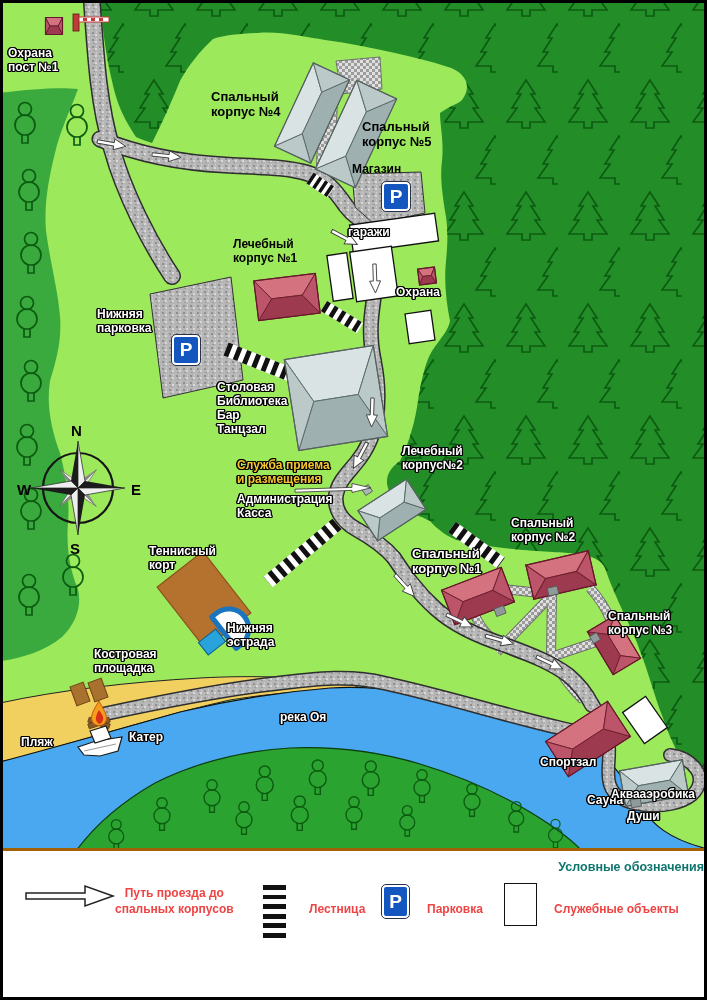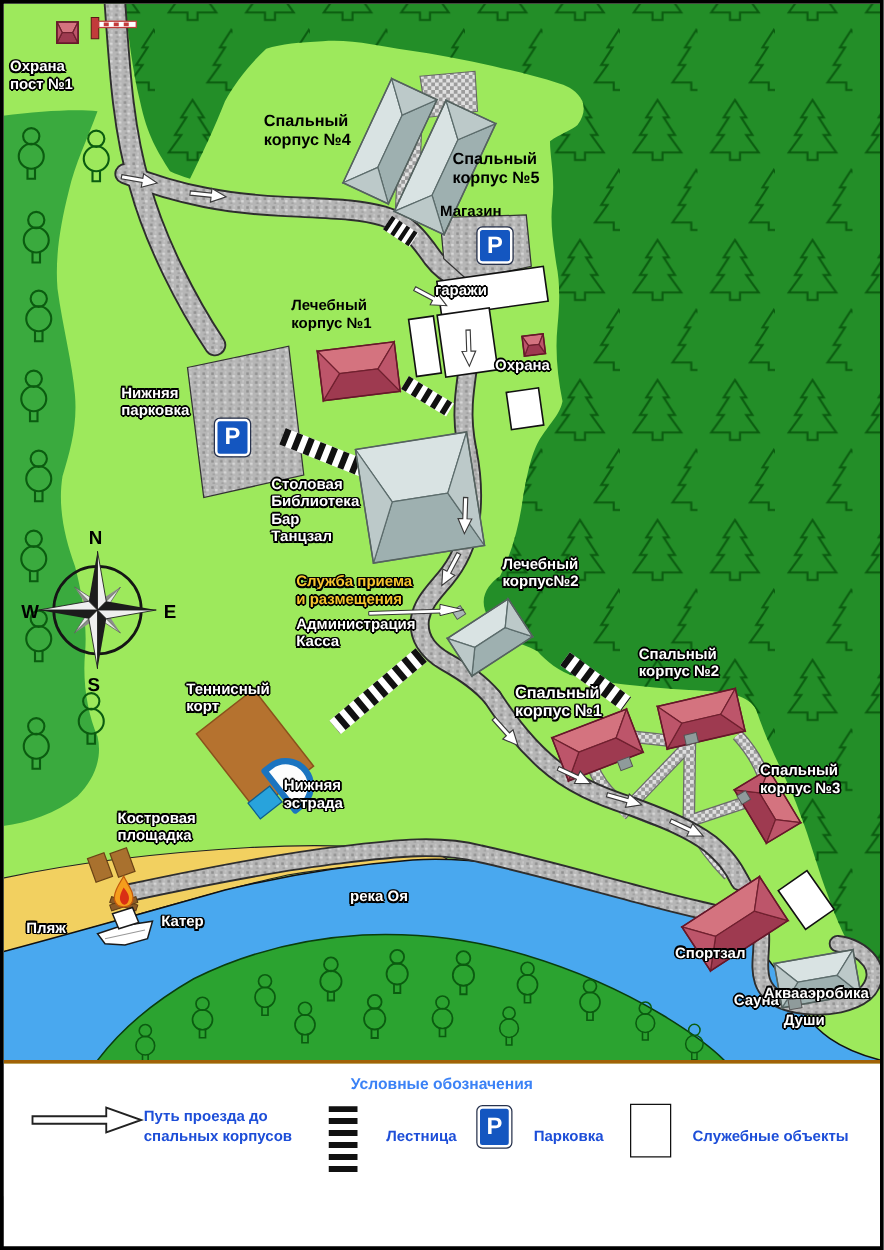--- a/index.html
+++ b/index.html
@@ -11,22 +11,22 @@
   .lbl{position:absolute;font-weight:bold;font-size:12px;line-height:1.18;color:#fff;white-space:pre-line;
        text-shadow:-1px -1px 0 #000,1px -1px 0 #000,-1px 1px 0 #000,1px 1px 0 #000,0 -1.4px 0 #000,0 1.4px 0 #000,-1.4px 0 0 #000,1.4px 0 0 #000;}
   .lbl.dark{color:#000;text-shadow:none;}
   .lbl.yellow{color:#f6c52e;}
   .lbl.ctr{text-align:left;}
   .lbl.big{font-size:13px;}
   .cdir{position:absolute;font-weight:bold;font-size:15px;color:#000;}
   .psign{position:absolute;background:#1456c0;border:2px solid #fff;outline:1px solid #27324d;border-radius:4px;
          color:#fff;font-weight:bold;font-size:19px;display:flex;align-items:center;justify-content:center;}
   #legend{position:relative;width:701px;height:106px;background:#fff;}
-  .leg{position:absolute;font-weight:bold;font-size:12px;color:#1d4ed8;white-space:pre-line;line-height:1.35;}
-  #leg-title{position:absolute;left:0;top:9px;width:100%;text-align:center;font-weight:bold;font-size:12.5px;color:#3b82f6;}
+  .leg{position:absolute;font-weight:bold;font-size:12px;color:#ef4444;white-space:pre-line;line-height:1.35;text-align:center;}
+  #leg-title{position:absolute;left:0;top:9px;width:100%;text-align:right;font-weight:bold;font-size:12.5px;color:#0f766e;}
   #leg-stairs{position:absolute;left:260px;top:34px;width:23px;height:53px;background:repeating-linear-gradient(180deg,#111 0 4.8px,#fff 4.8px 9.6px);}
   #leg-service{position:absolute;left:501px;top:32px;width:33px;height:43px;background:#fff;border:1.5px solid #111;box-sizing:border-box;}
   #leg-arrow{position:absolute;left:20px;top:30px;}
 </style>
 </head>
 <body>
 
 <div id="stage">
 
 

